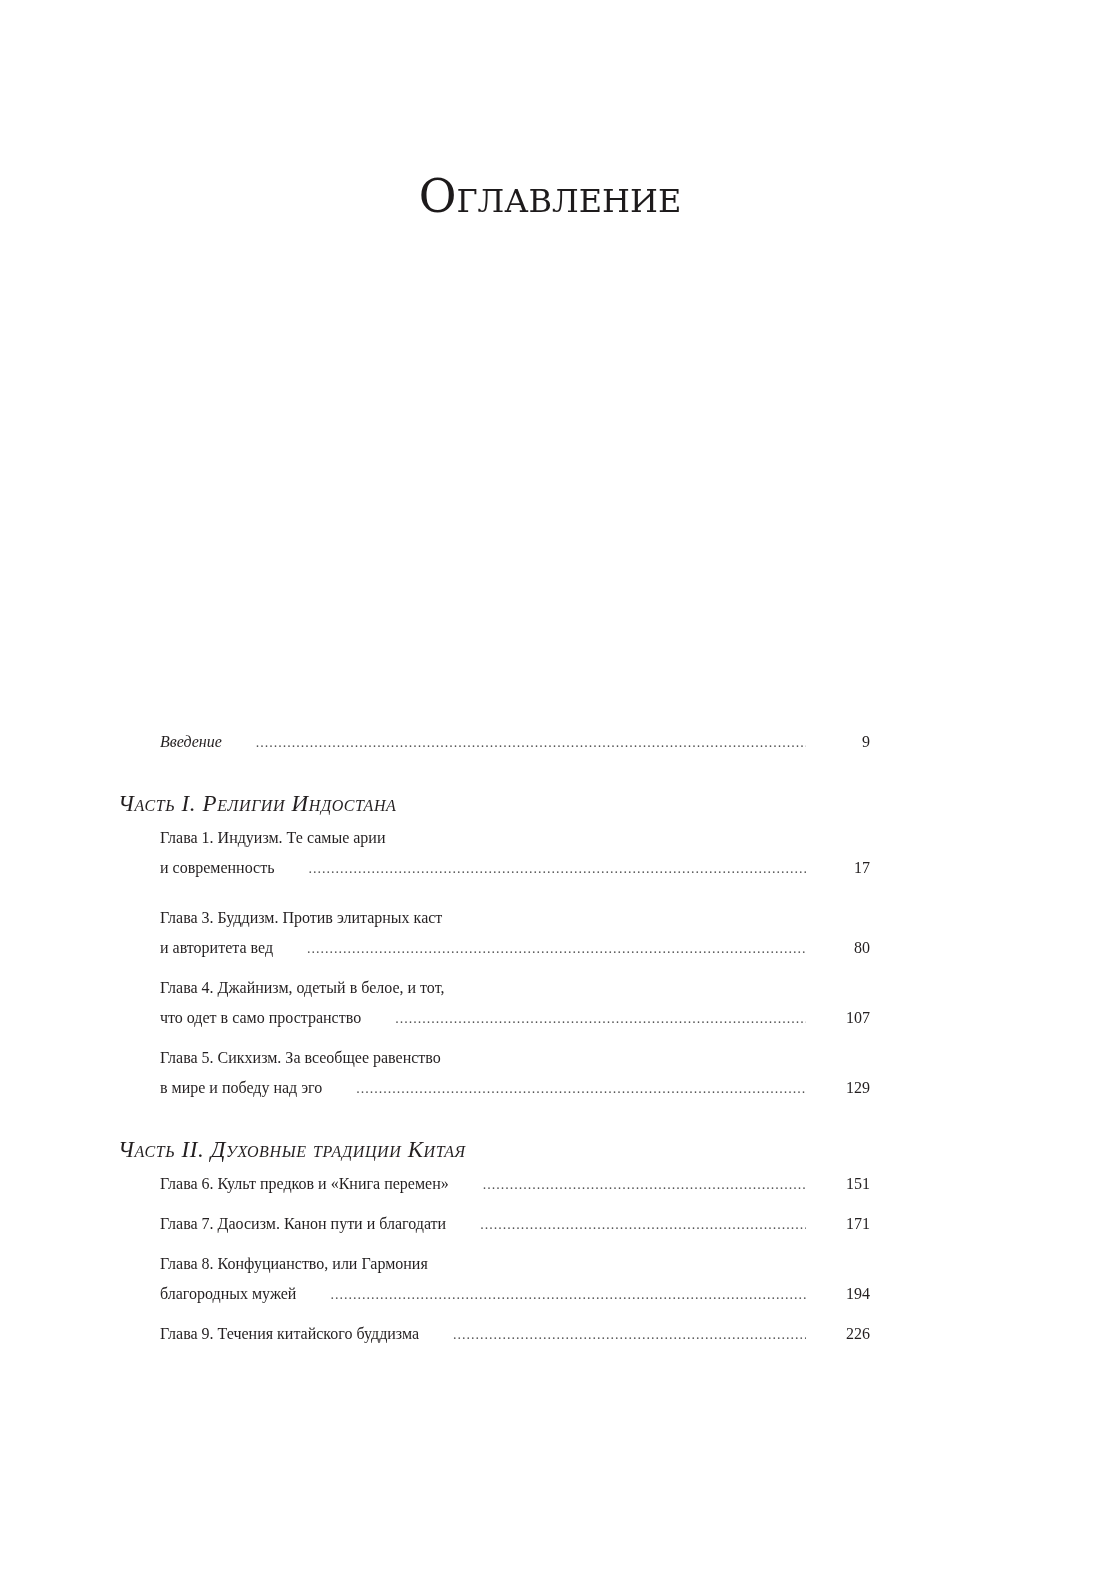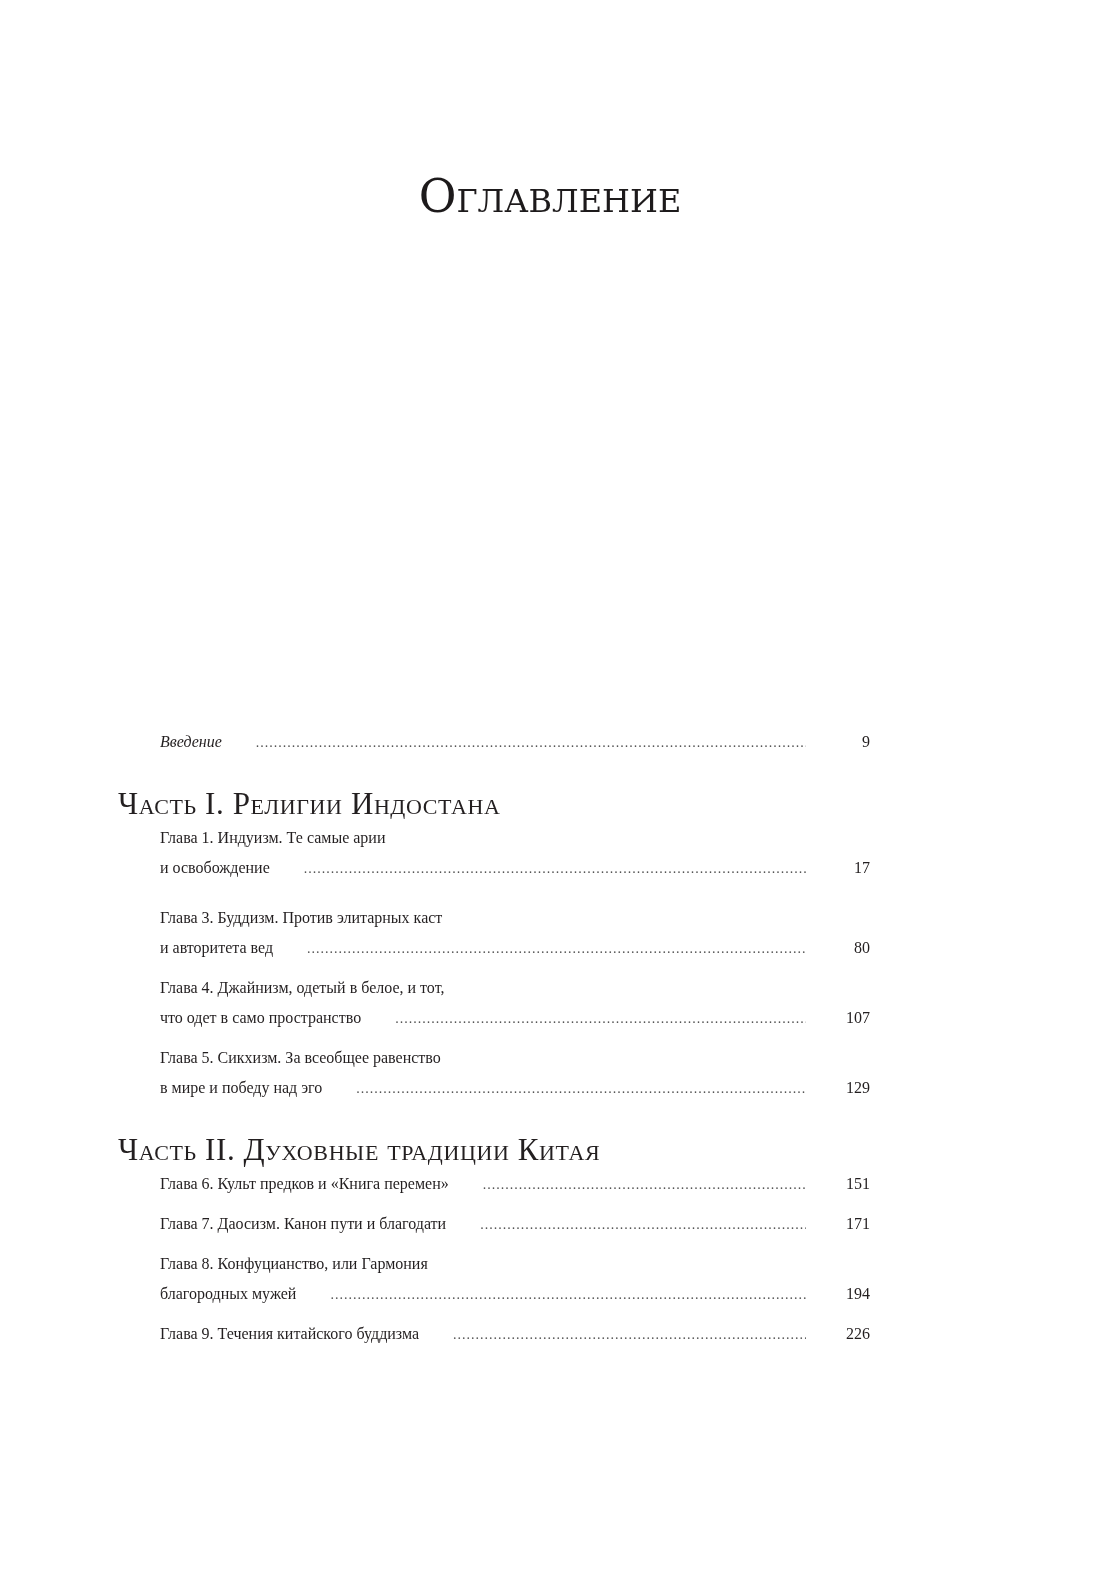--- a/index.html
+++ b/index.html
@@ -66,25 +66,26 @@
       content: "......................................................................................................................................................................................................................................................";
     }
     .leader-line .pg {
       flex: 0 0 auto;
       text-align: right;
       min-width: 28px;
     }
     .italic { font-style: italic; }
     .part {
       font-variant: small-caps;
-      font-size: 31px;
+      font-size: 23px;
       letter-spacing: 0.6px;
       height: 30px;
       line-height: 30px;
       white-space: nowrap;
+      font-style: italic;
     }
     .gap-intro { height: 32px; }
     .gap-part { height: 4px; }
     .gap-entry { height: 10px; }
     .gap-section { height: 32px; }
   </style>
 </head>
 <body>
 
 <div class="title">Оглавление</div>
@@ -100,21 +101,21 @@
   </div>
 
   <div class="gap-intro"></div>
 
   <div class="part">Часть I. Религии Индостана</div>
   <div class="gap-part"></div>
 
   <div class="entry">
     <span class="line">Глава 1. Индуизм. Те самые арии</span>
     <div class="leader-line">
-      <span class="txt">и освобождение</span>
+      <span class="txt">и современность</span>
       <span class="dots"></span>
       <span class="pg">17</span>
     </div>
   </div>
   <div class="gap-entry"></div>
 
   <div class="gap-entry"></div>
 
   <div class="entry">
     <span class="line">Глава 3. Буддизм. Против элитарных каст</span>

